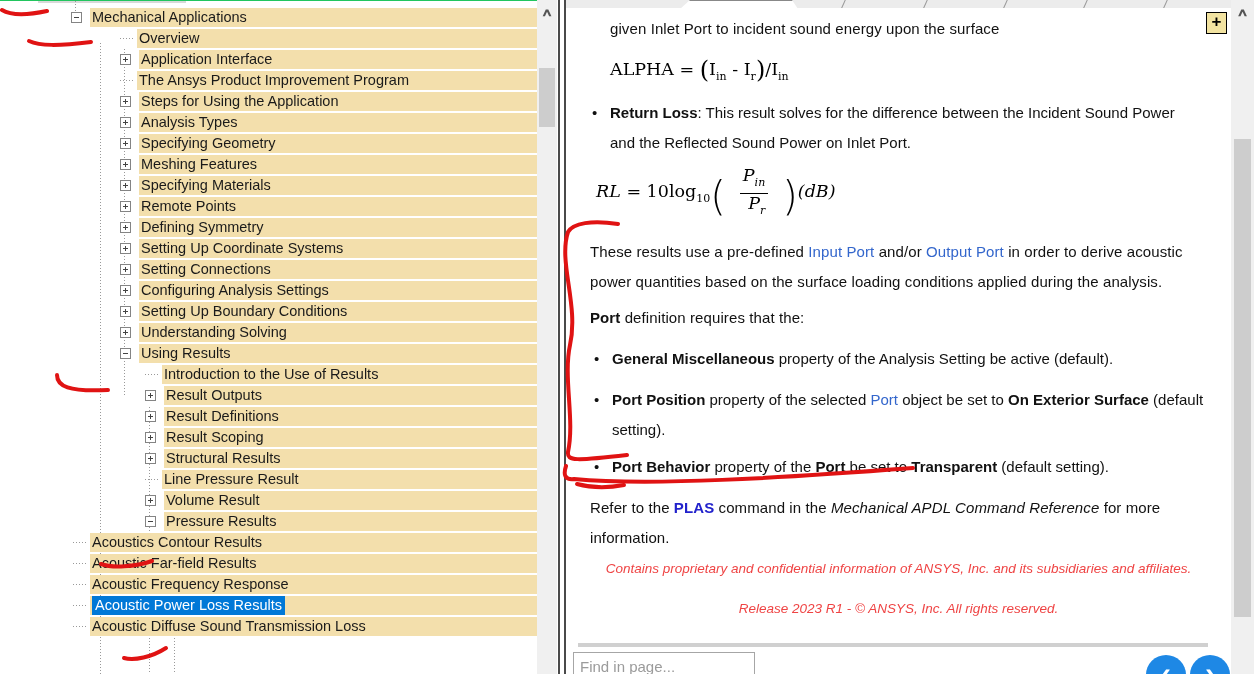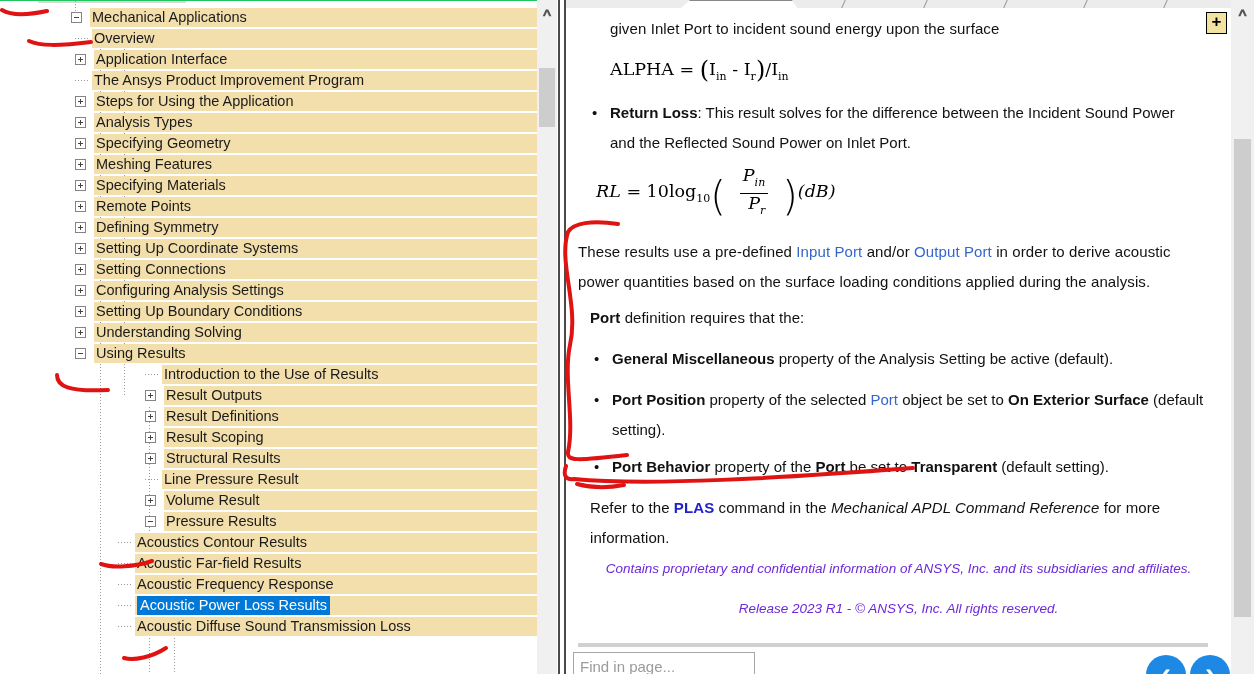--- a/index.html
+++ b/index.html
@@ -3,22 +3,22 @@
 <meta charset="utf-8">
 <style>
   html,body{margin:0;padding:0;width:1254px;height:674px;overflow:hidden;background:#fff;
     font-family:"Liberation Sans",sans-serif;}
   #stage{position:relative;width:1254px;height:674px;background:#fff;overflow:hidden;}
 
   
   #tocPanel{position:absolute;left:0;top:0;width:537px;height:674px;background:#fff;overflow:hidden;border-top:1px solid #22c55e;}
   #tocTree{position:absolute;left:0;top:6px;width:537px;}
   .trow{display:flex;align-items:center;height:21px;font-size:14.5px;color:#1a1a1a;white-space:nowrap;cursor:default;}
-  .lvl1{padding-left:71px}.lvl2{padding-left:96px}.lvl3{padding-left:75px}
-  .lvl4{padding-left:145px}.lvl5{padding-left:118px}
+  .lvl1{padding-left:71px}.lvl2{padding-left:96px}.lvl3{padding-left:120px}
+  .lvl4{padding-left:145px}.lvl5{padding-left:73px}
   .exp{flex:none;width:9px;height:9px;background:#fff;border:1px solid #848484;position:relative;margin-right:8px;box-sizing:content-box;}
   .exp::before{content:'';position:absolute;left:2px;top:4px;width:5px;height:1px;background:#444;}
   .exp.plus::after{content:'';position:absolute;left:4px;top:2px;width:1px;height:5px;background:#444;}
   .stub{flex:none;width:14px;height:1px;margin-right:3px;
     background:repeating-linear-gradient(to right,#999 0 1px,transparent 1px 3px);}
   .hl{flex:1;background:var(--toc-highlight);padding:1px 2px 2px 2px;overflow:hidden;}
   .tlabel.sel{background:var(--toc-selected);color:#fff;padding:1px 3px 2px 3px;}
   .vline{position:absolute;width:1px;background:repeating-linear-gradient(to bottom,#999 0 1px,transparent 1px 3px);}
   #topFrag{position:absolute;left:38px;top:0;width:148px;height:2px;background:#d9d9d9;}
 
@@ -40,21 +40,21 @@
   #rightContent{position:absolute;left:566px;top:8px;width:665px;height:666px;background:#fff;overflow:hidden;
     color:#111;font-size:15px;}
   .abs{position:absolute;}
   .para{line-height:30px;letter-spacing:0.1px;}
   .b{font-weight:bold;}
   .lnk{color:var(--link);}
   .plas{color:var(--link-strong);font-weight:bold;}
   .it{font-style:italic;}
   .bullet{line-height:30px;}
   .bullet::before{content:'•';position:absolute;left:-18px;top:0;font-size:15px;}
-  .footerline{width:100%;text-align:center;color:#6d28d9;font-style:italic;font-size:13.5px;font-family:"Liberation Sans",sans-serif;}
+  .footerline{width:100%;text-align:center;color:#ef4444;font-style:italic;font-size:13.5px;font-family:"Liberation Sans",sans-serif;}
 
   
   .fml{font-family:"DejaVu Serif",serif;font-size:17.5px;color:#000;white-space:nowrap;}
   .fml sub{font-size:11px;}
   .bp{font-size:24px;vertical-align:-3px;font-family:"DejaVu Serif",serif;}
   .bp2{font-size:40px;font-weight:200;vertical-align:-13px;font-family:"DejaVu Sans",sans-serif;}
   .frac{display:inline-block;text-align:right;vertical-align:middle;font-style:italic;margin:0 14px;}
   .frac .num{display:block;border-bottom:1.2px solid #000;padding:0 3px 1px 3px;line-height:19px;}
   .frac .den{display:block;padding:0 3px;line-height:19px;}
   .fit{font-style:italic;}
@@ -240,21 +240,21 @@
     </div>
 
     <div class="abs bullet" style="top:90px;left:44px;width:592px;">
       <span class="b">Return Loss</span><span>: This result solves for the difference between the Incident Sound Power and the Reflected Sound Power on Inlet Port.</span>
     </div>
 
     <div class="abs fml" style="top:158px;left:30px;">
       <span class="fit">RL</span><span> = </span><span>10log</span><sub>10</sub><span class="bp2">(</span><span class="frac"><span class="num"><span>P</span><sub>in</sub></span><span class="den"><span>P</span><sub>r</sub></span></span><span class="bp2">)</span><span class="fit">(dB)</span>
     </div>
 
-    <div class="abs para" style="top:229px;left:12px;width:628px;">
+    <div class="abs para" style="top:229px;left:24px;width:628px;">
       <span>These results use a pre-defined </span><a class="lnk">Input Port</a><span> and/or </span><a class="lnk">Output Port</a><span> in order to derive acoustic power quantities based on the surface loading conditions applied during the analysis.</span>
     </div>
 
     <div class="abs para" style="top:295px;left:24px;">
       <span class="b">Port</span><span> definition requires that the:</span>
     </div>
 
     <div class="abs bullet" style="top:336px;left:46px;width:600px;">
       <span class="b">General Miscellaneous</span><span> property of the Analysis Setting be active (default).</span>
     </div>

